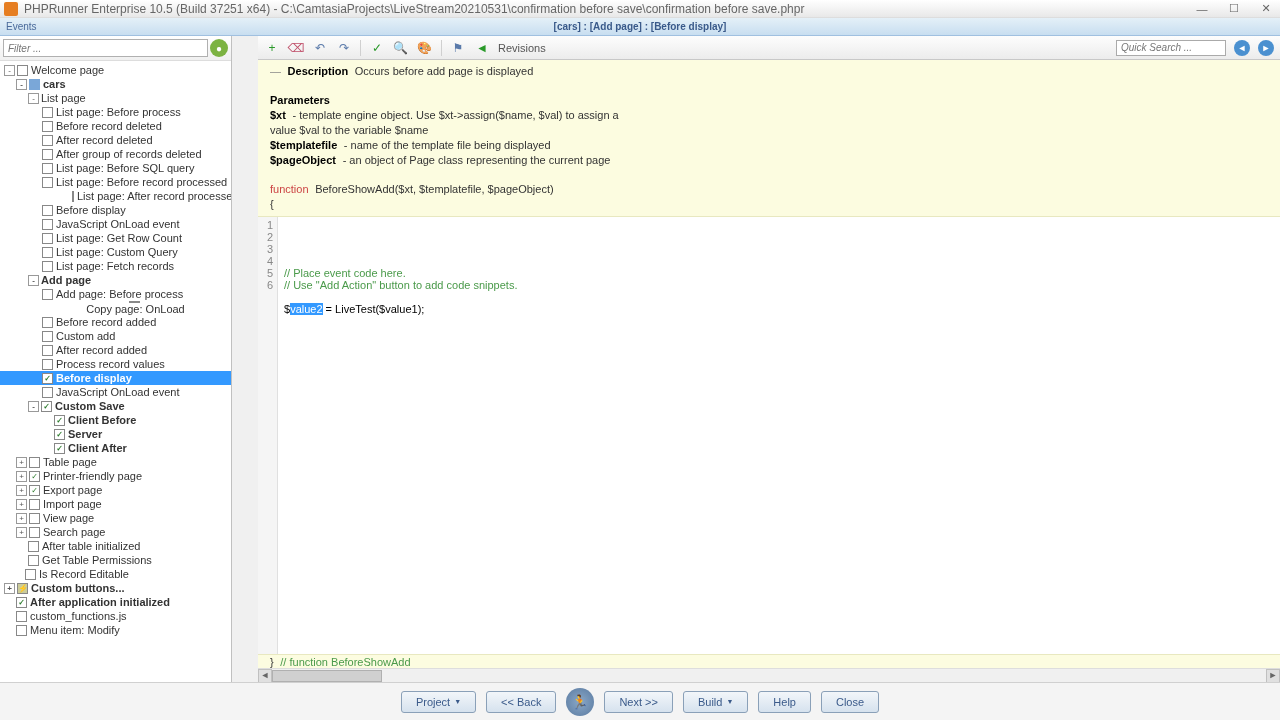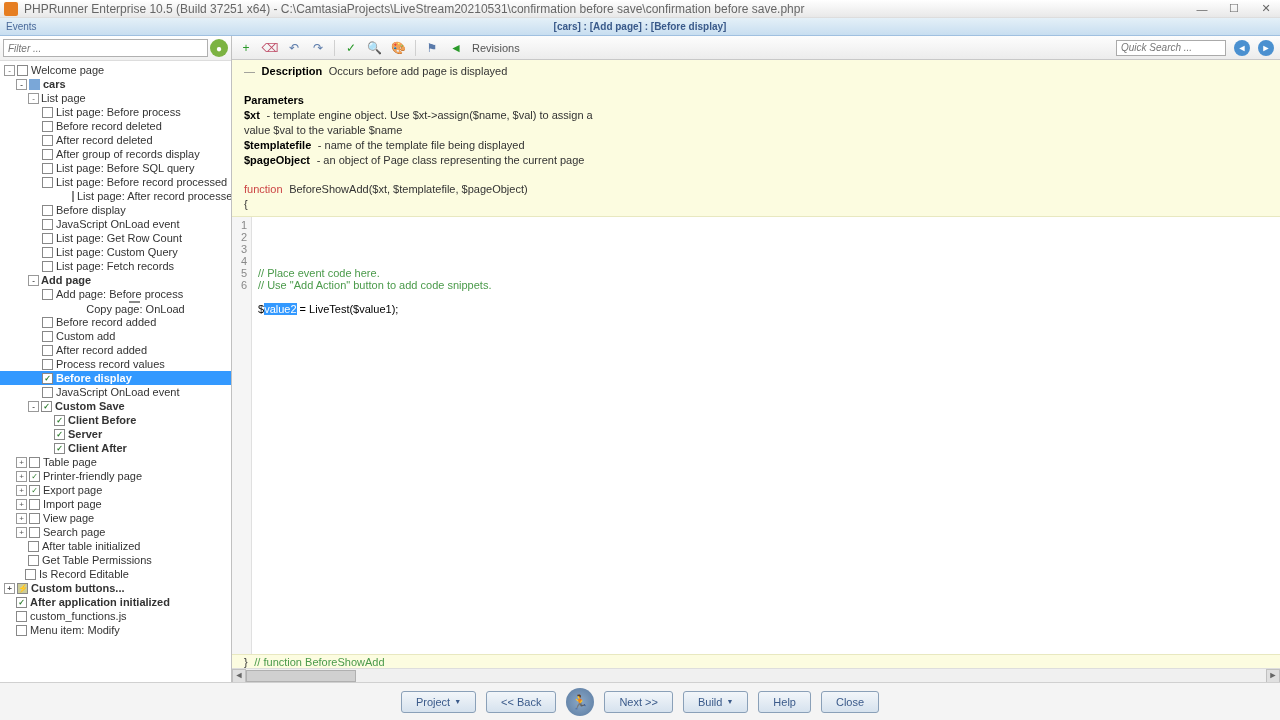--- a/index.html
+++ b/index.html
@@ -8,21 +8,21 @@
 .title-bar { height: 18px; background: linear-gradient(#fff,#e8e8e8); display: flex; align-items: center; padding: 0 4px; border-bottom: 1px solid #ddd; }
 .title-bar .app-icon { width: 14px; height: 14px; background: #e67e22; border-radius: 2px; margin-right: 6px; }
 .title-bar .title-text { color: #666; font-size: 12px; flex: 1; }
 .title-bar .win-controls { display: flex; gap: 12px; }
 .title-bar .win-btn { width: 20px; height: 14px; display: flex; align-items: center; justify-content: center; color: #666; cursor: pointer; }
 
 .menu-bar { height: 18px; display: flex; justify-content: center; align-items: center; background: linear-gradient(#e4f0f8,#c8def0); border-bottom: 1px solid #a0c0e0; position: relative; }
 .menu-bar .events-label { position: absolute; left: 6px; color: #4a6a9a; font-size: 10px; }
 .menu-bar .breadcrumb { color: #3a5a8a; font-weight: bold; font-size: 10px; }
 
-.body-wrap { flex: 1; display: flex; min-height: 0; }
+.body-wrap { flex: 1; display: flex; min-height: 0; gap: 26px; }
 
 .sidebar { width: 232px; background: #fff; border-right: 1px solid #c0c0c0; display: flex; flex-direction: column; }
 .filter-row { display: flex; padding: 3px; gap: 2px; background: linear-gradient(#fff,#f0f0f0); border-bottom:1px solid #ddd;}
 .filter-input { flex: 1; border: 1px solid #b0b0b0; padding: 2px 4px; font-style: italic; color: #999; font-size: 10px; height: 18px; }
 .filter-go { width: 18px; height: 18px; background: #7cb342; border-radius: 50%; display: flex; align-items: center; justify-content: center; color: #fff; cursor: pointer; font-size:10px;}
 
 .tree { flex: 1; overflow: auto; padding: 2px 0; }
 .tree-node { display: flex; align-items: center; height: 14px; padding: 0 2px; white-space: nowrap; cursor: pointer; font-size:10px; color:#333;}
 .tree-node.bold { font-weight: bold; }
 .tree-node.selected { background: #3399ff; color: #fff; }
@@ -111,21 +111,21 @@
       <div class="tree-node" style="padding-left:42px;">
           <span class="check"></span>
           <span>Before record deleted</span>
         </div>
       <div class="tree-node" style="padding-left:42px;">
           <span class="check"></span>
           <span>After record deleted</span>
         </div>
       <div class="tree-node" style="padding-left:42px;">
           <span class="check"></span>
-          <span>After group of records display</span>
+          <span>After group of records deleted</span>
         </div>
       <div class="tree-node" style="padding-left:42px;">
           <span class="check"></span>
           <span>List page: Before SQL query</span>
         </div>
       <div class="tree-node" style="padding-left:42px;">
           <span class="check"></span>
           <span>List page: Before record processed</span>
         </div>
       <div class="tree-node" style="padding-left:42px;margin-left:30px;">

